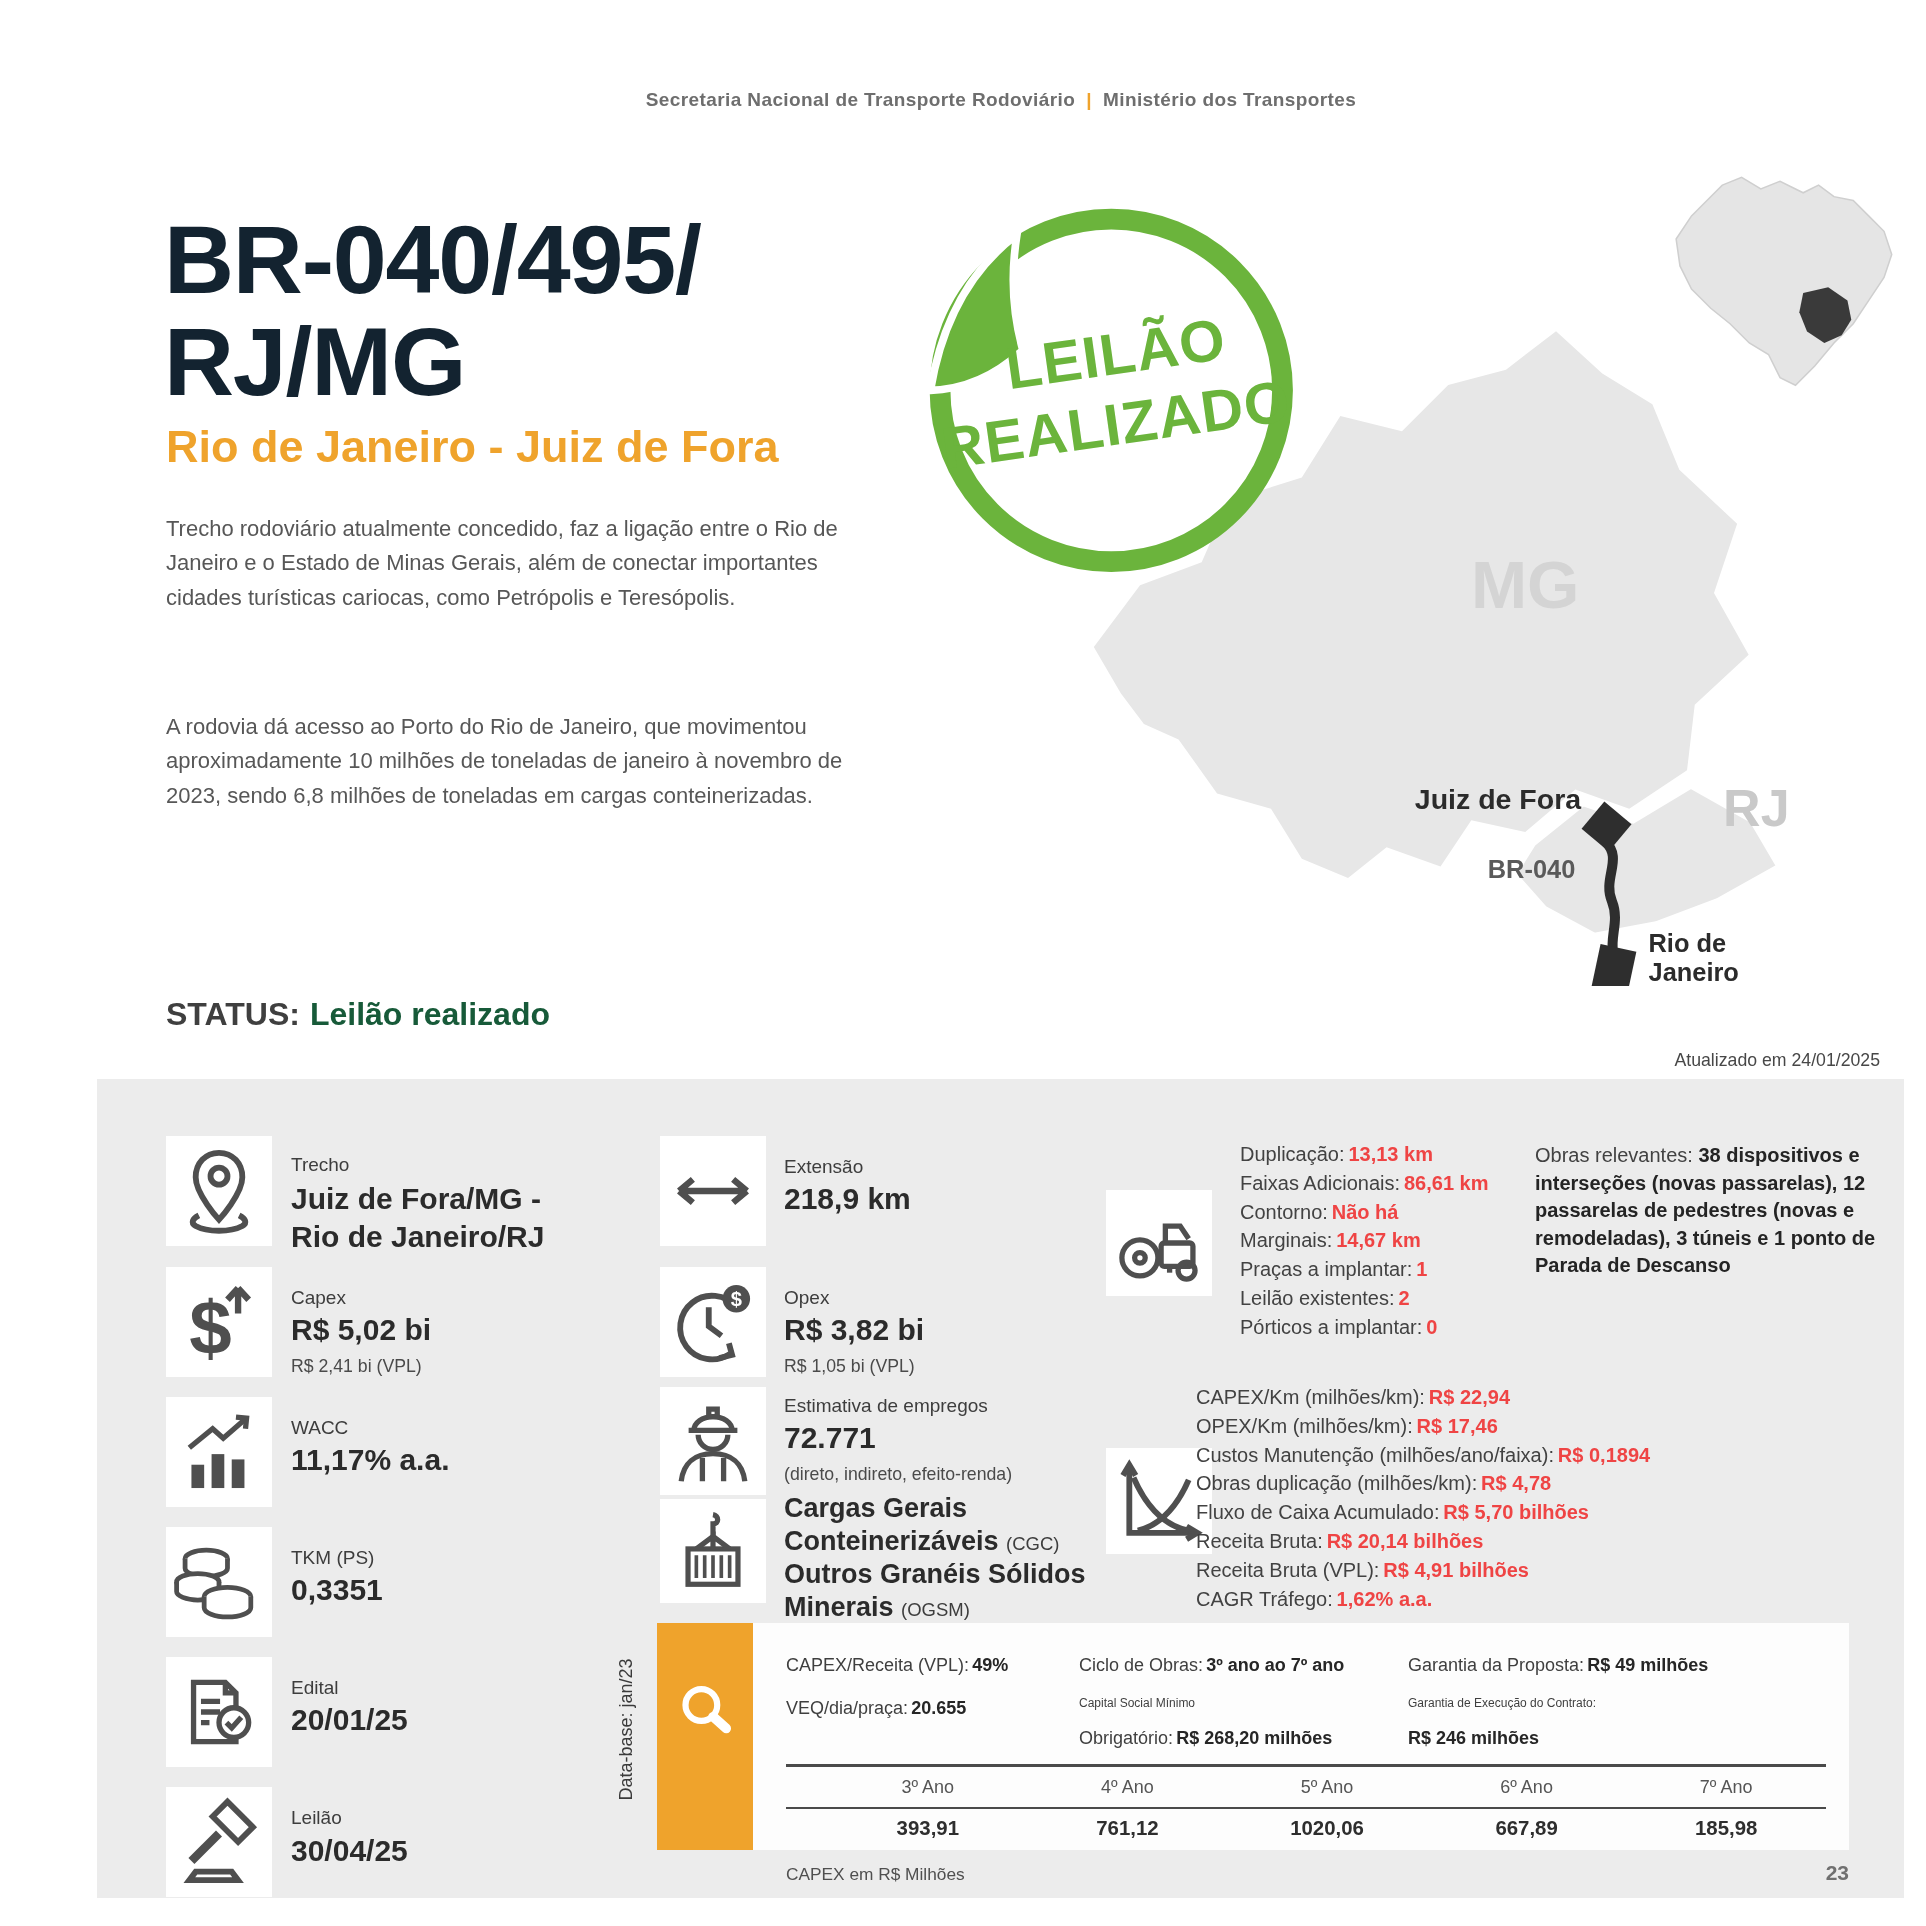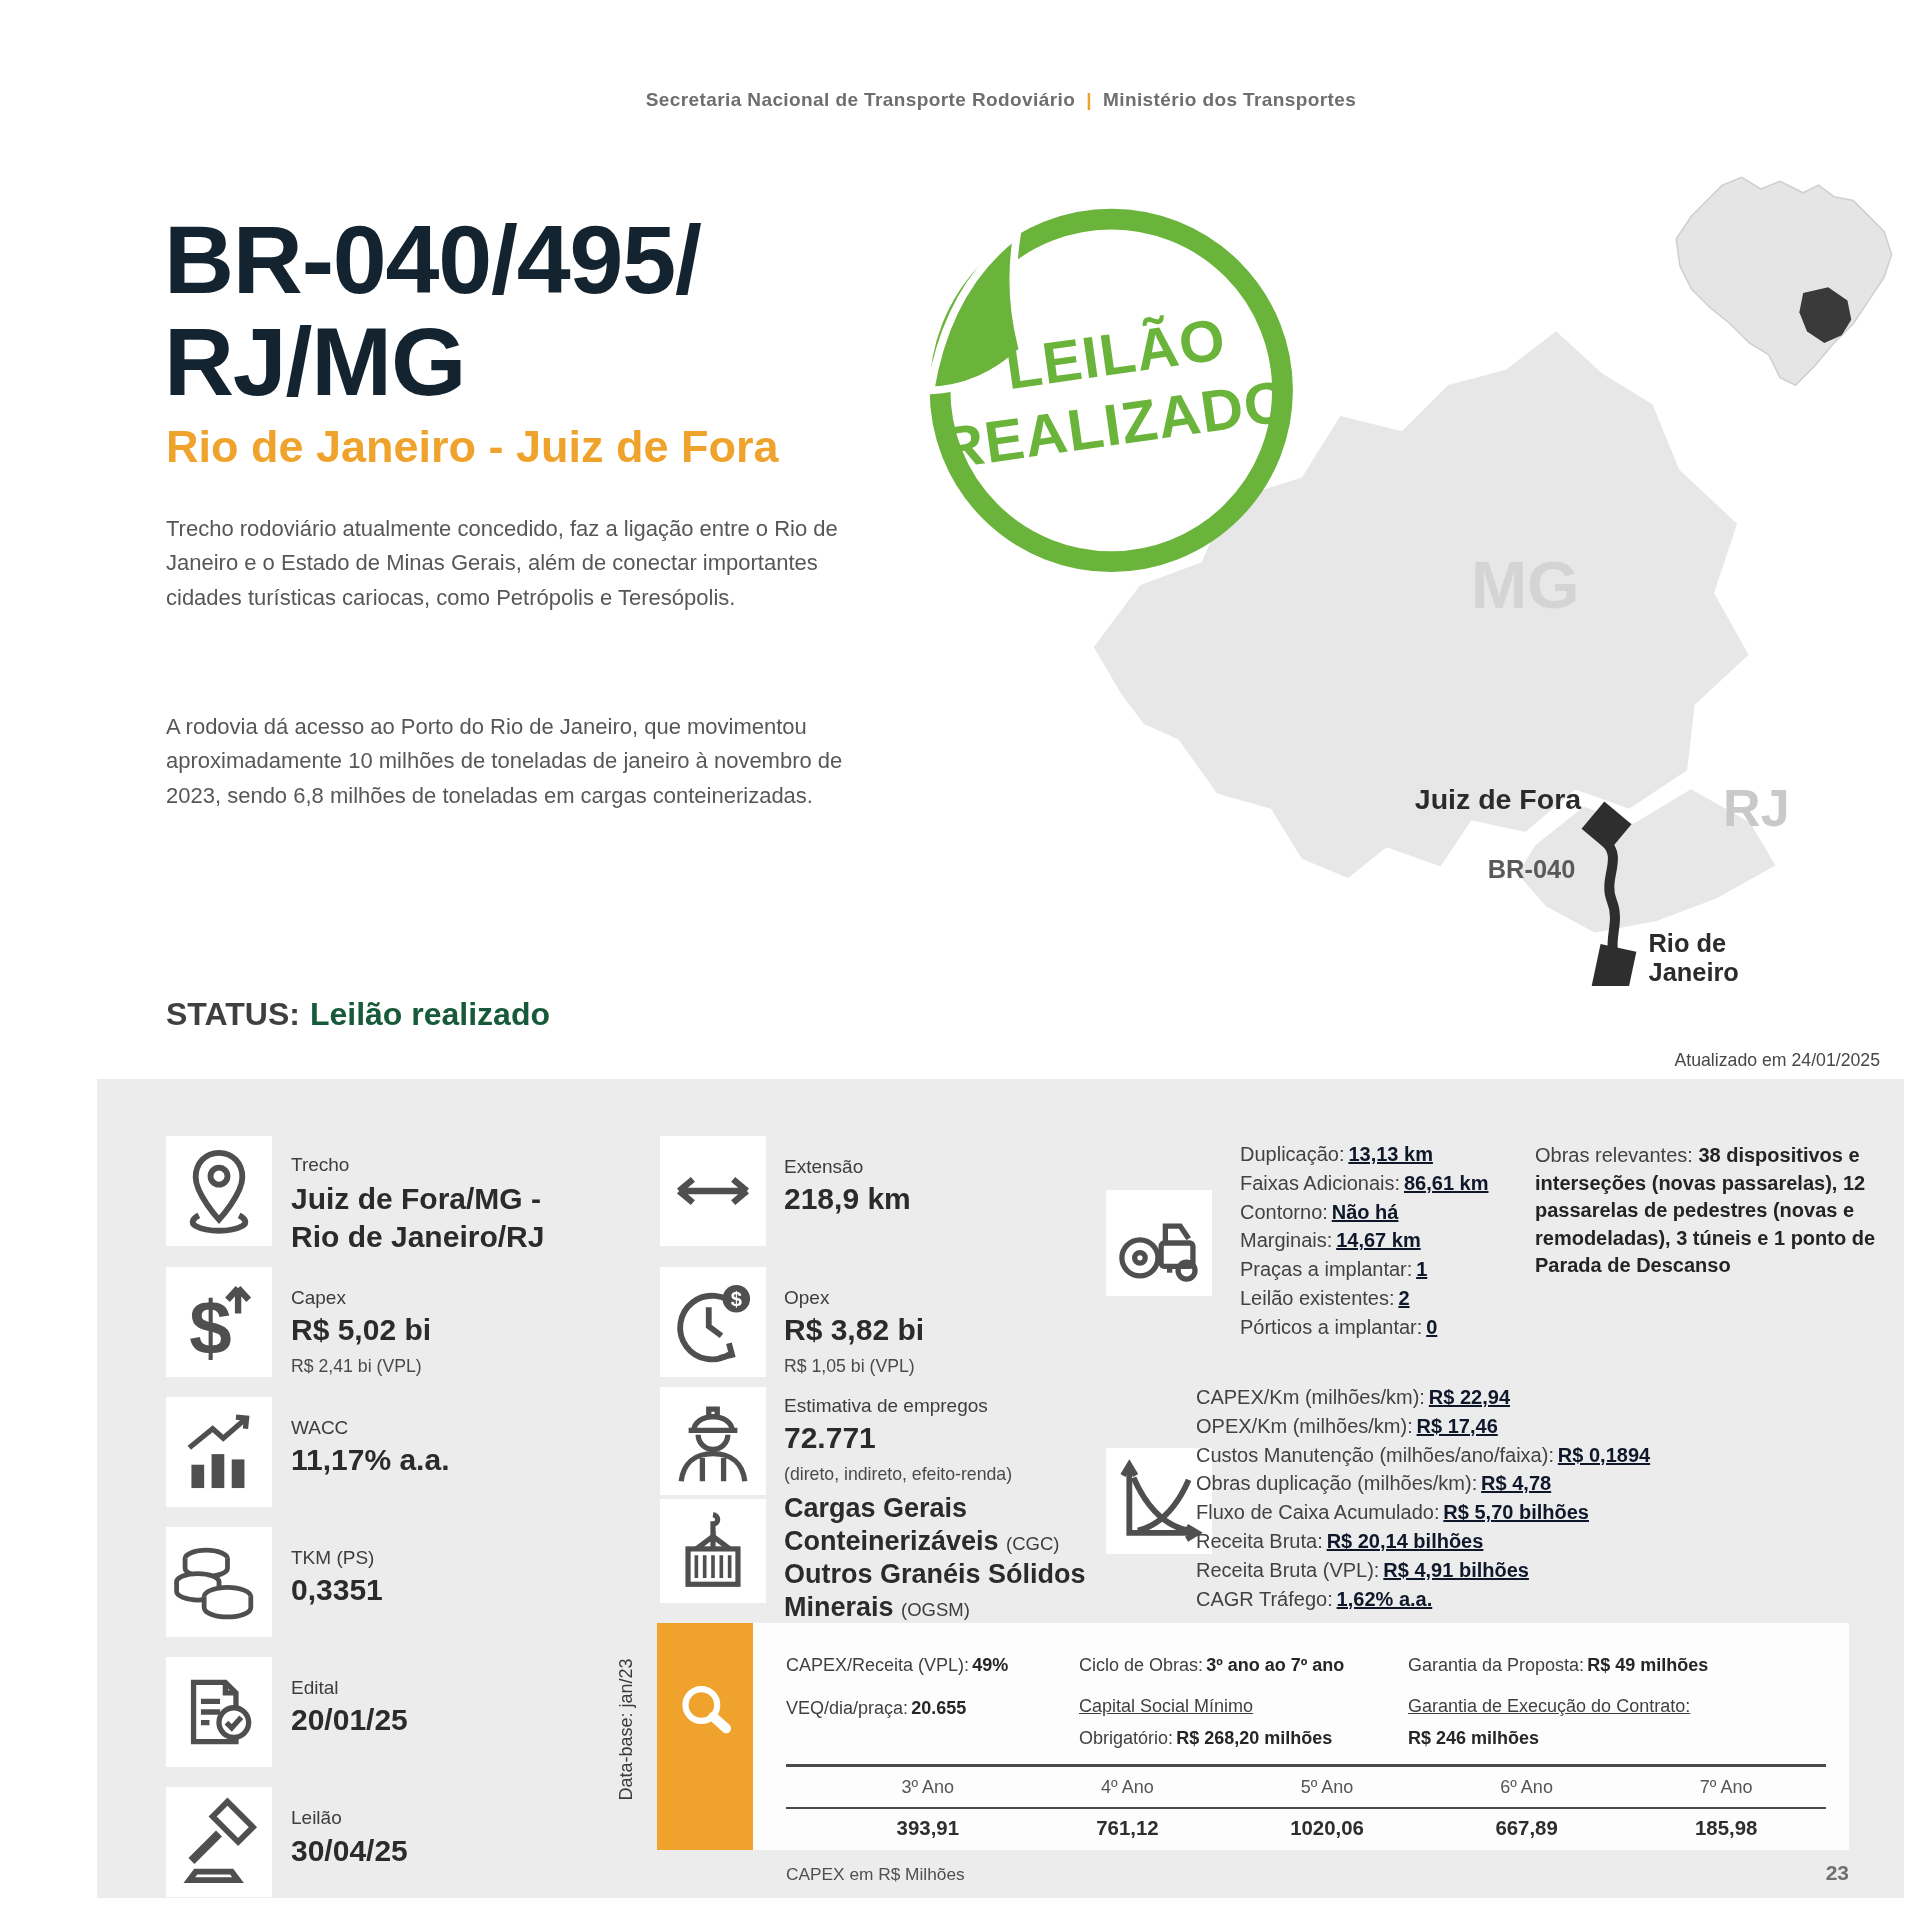--- a/index.html
+++ b/index.html
@@ -20,33 +20,33 @@
   .updated{left:1341px;top:1050px;width:539px;text-align:right;font-size:17.7px;color:#474747;}
   
   .panel{left:97px;top:1079px;width:1807px;height:819px;background:#ececec;}
   .iconbox{background:#ffffff;width:106px;}
   .lbl{font-size:19px;color:#3d3d3d;}
   .val{font-size:30px;font-weight:800;color:#2b2b2b;}
   .val2{font-size:30px;font-weight:800;color:#2b2b2b;line-height:1.28;}
   .sub{font-size:17.7px;color:#4a4a4a;}
   .kvlist .row{font-size:20px;color:#424242;line-height:1.44;}
   .kvlist .k{color:#424242;}
-  .kvlist .v{font-weight:800;color:#0f172a;padding-left:3.9px;text-decoration:underline;}
+  .kvlist .v{font-weight:800;color:#ef4444;padding-left:3.9px;}
   .cargo{font-size:27px;font-weight:800;color:#2b2b2b;line-height:1.23;}
   .cargo .tag{font-size:18.5px;font-weight:400;color:#3d3d3d;}
   .obras{font-size:20px;line-height:1.38;color:#424242;}
   .obras .v{font-weight:800;color:#242424;}
   
   .subpanel{left:753px;top:1623px;width:1096px;height:227px;background:#fdfdfd;}
   .orangebox{left:657px;top:1623px;width:96px;height:227px;background:#efa32c;}
   .database{left:523px;top:1714px;width:216px;height:31px;transform:rotate(-90deg);
             font-size:18px;color:#3a3a3a;text-align:center;}
   .bkv{font-size:18px;color:#3f3f3f;}
   .bkv .v{font-weight:800;color:#262626;padding-left:3.1px;}
-  .bplain{font-size:18px;color:#3f3f3f;text-decoration:underline;}
+  .bplain{font-size:12px;color:#3f3f3f;}
   .bbold{font-size:18px;font-weight:800;color:#262626;}
   .rule{background:#4a4a4a;height:2.7px;}
   .trow{display:flex;width:998px;}
   .trow div{flex:1;text-align:center;}
   .thead{font-size:18px;color:#555;}
   .tvals{font-size:20.4px;font-weight:800;color:#2e2e2e;}
   .footnote{font-size:17.3px;color:#4f4f4f;}
   .pagenum{font-size:21px;font-weight:800;color:#707070;width:77px;text-align:right;}
   svg text{font-family:"Liberation Sans", sans-serif;}
 </style>

